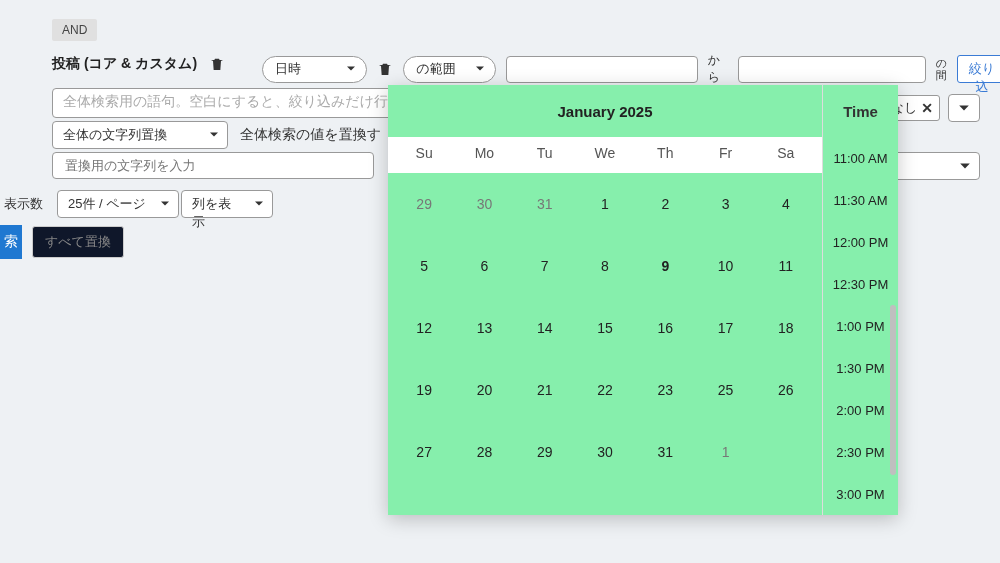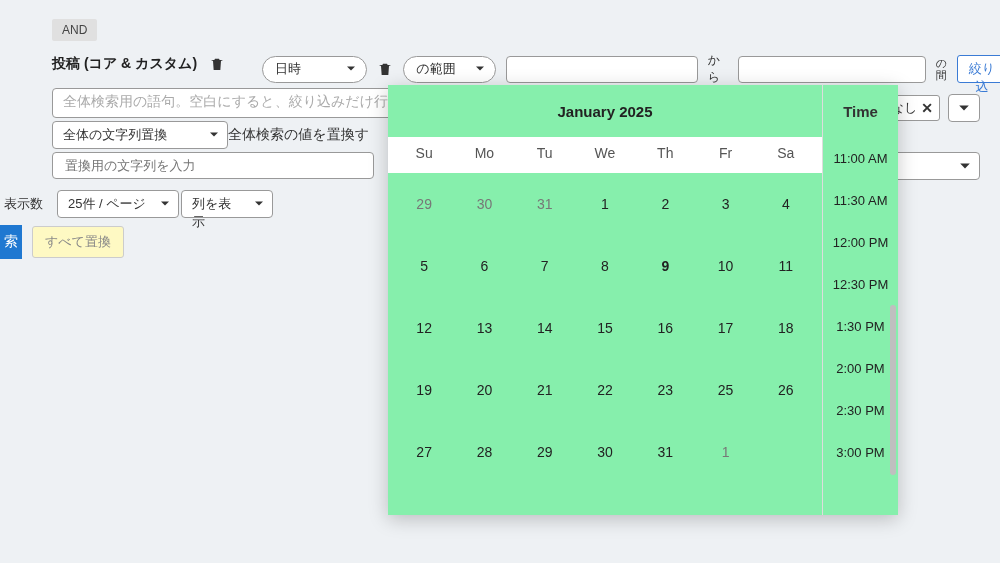--- a/index.html
+++ b/index.html
@@ -20,36 +20,36 @@
 .input-text { background: #fff; border: 1px solid #999; border-radius: 4px; padding: 4px 8px; font-size: 13px; height: 27px; }
 .label-small { font-size: 12px; color: #333; }
 .chip { background: #fff; border: 1px solid #999; border-radius: 3px; padding: 3px 6px; display: inline-flex; align-items: center; cursor: pointer; }
 .chip .x { margin-left: 4px; font-weight: bold; font-size: 14px; }
 
 
 .row2 { position: absolute; left: 52px; top: 88px; right: 0; display: flex; gap: 10px; align-items: center; }
 .big-input { flex: 0 0 745px; background: #fff; border: 1px solid #999; border-radius: 4px; height: 30px; padding: 4px 10px; color: #aaa; font-size: 14px; }
 
 
-.row3 { position: absolute; left: 52px; top: 121px; display: flex; gap: 0; align-items: center; }
+.row3 { position: absolute; left: 52px; top: 121px; display: flex; gap: 12px; align-items: center; }
 .sel-rounded { background: #fff; border: 1px solid #999; border-radius: 4px; padding: 4px 28px 4px 10px; height: 28px; font-size: 13px; position: relative; cursor: pointer; }
 .sel-rounded .caret { position: absolute; right: 8px; top: 50%; transform: translateY(-50%); }
 .plain-label { color: #333; font-size: 14px; }
 
 
 .row4 { position: absolute; left: 52px; top: 152px; }
 
 
 .row5 { position: absolute; left: 0; top: 190px; display: flex; align-items: center; gap: 2px; }
 .rowlabel { margin-left: 4px; font-size: 13px; margin-right: 4px; }
 
 
 .row6 { position: absolute; left: 0; top: 225px; display: flex; gap: 10px; align-items: center; }
 .btn-primary { background: #1f78d1; color: #fff; border: none; padding: 8px 4px; font-size: 14px; cursor: pointer; }
-.btn-muted { background: #fef9c3; color: #888; border: 1px solid #ccc; padding: 6px 12px; font-size: 13px; border-radius: 3px; cursor: pointer; }
+.btn-muted { background: #0f172a; color: #888; border: 1px solid #ccc; padding: 6px 12px; font-size: 13px; border-radius: 3px; cursor: pointer; }
 
 
 .datepicker { position: absolute; left: 388px; top: 85px; width: 510px; height: 430px; background: #86efac; box-shadow: 0 4px 18px rgba(0,0,0,0.22); display: flex; }
 .dp-cal { width: 435px; display: flex; flex-direction: column; }
 .dp-header { height: 52px; display: flex; align-items: center; justify-content: center; font-weight: 700; font-size: 15px; color: #222; border-right: 1px solid #ddd; }
 .dp-dow { display: grid; grid-template-columns: repeat(7, 1fr); text-align: center; font-size: 14px; color: #555; padding: 8px 6px 12px 6px; border-right: 1px solid #ddd; background:#fff; }
 .dp-grid { display: grid; grid-template-columns: repeat(7, 1fr); grid-auto-rows: 62px; padding: 0 6px; border-right: 1px solid #ddd; flex: 1; }
 .dp-cell { display: flex; align-items: center; justify-content: center; font-size: 14px; color: #222; cursor: pointer; }
 .dp-cell.other { color: #777; }
 .dp-cell.today { font-weight: 800; }
@@ -215,20 +215,21 @@
           <div class="dp-cell other">1</div>
         </div>
   </div>
   <div class="dp-time">
     <div class="dp-time-h">Time</div>
     <div class="dp-time-list" id="dp-times">
           <div class="t">11:00 AM</div>
           <div class="t">11:30 AM</div>
           <div class="t">12:00 PM</div>
           <div class="t">12:30 PM</div>
+          <div class="t">1:00 PM</div>
           <div class="t">1:30 PM</div>
           <div class="t">2:00 PM</div>
           <div class="t">2:30 PM</div>
           <div class="t">3:00 PM</div>
         </div>
     <div class="dp-scrollbar"></div>
   </div>
 </div>
 
 </div>

